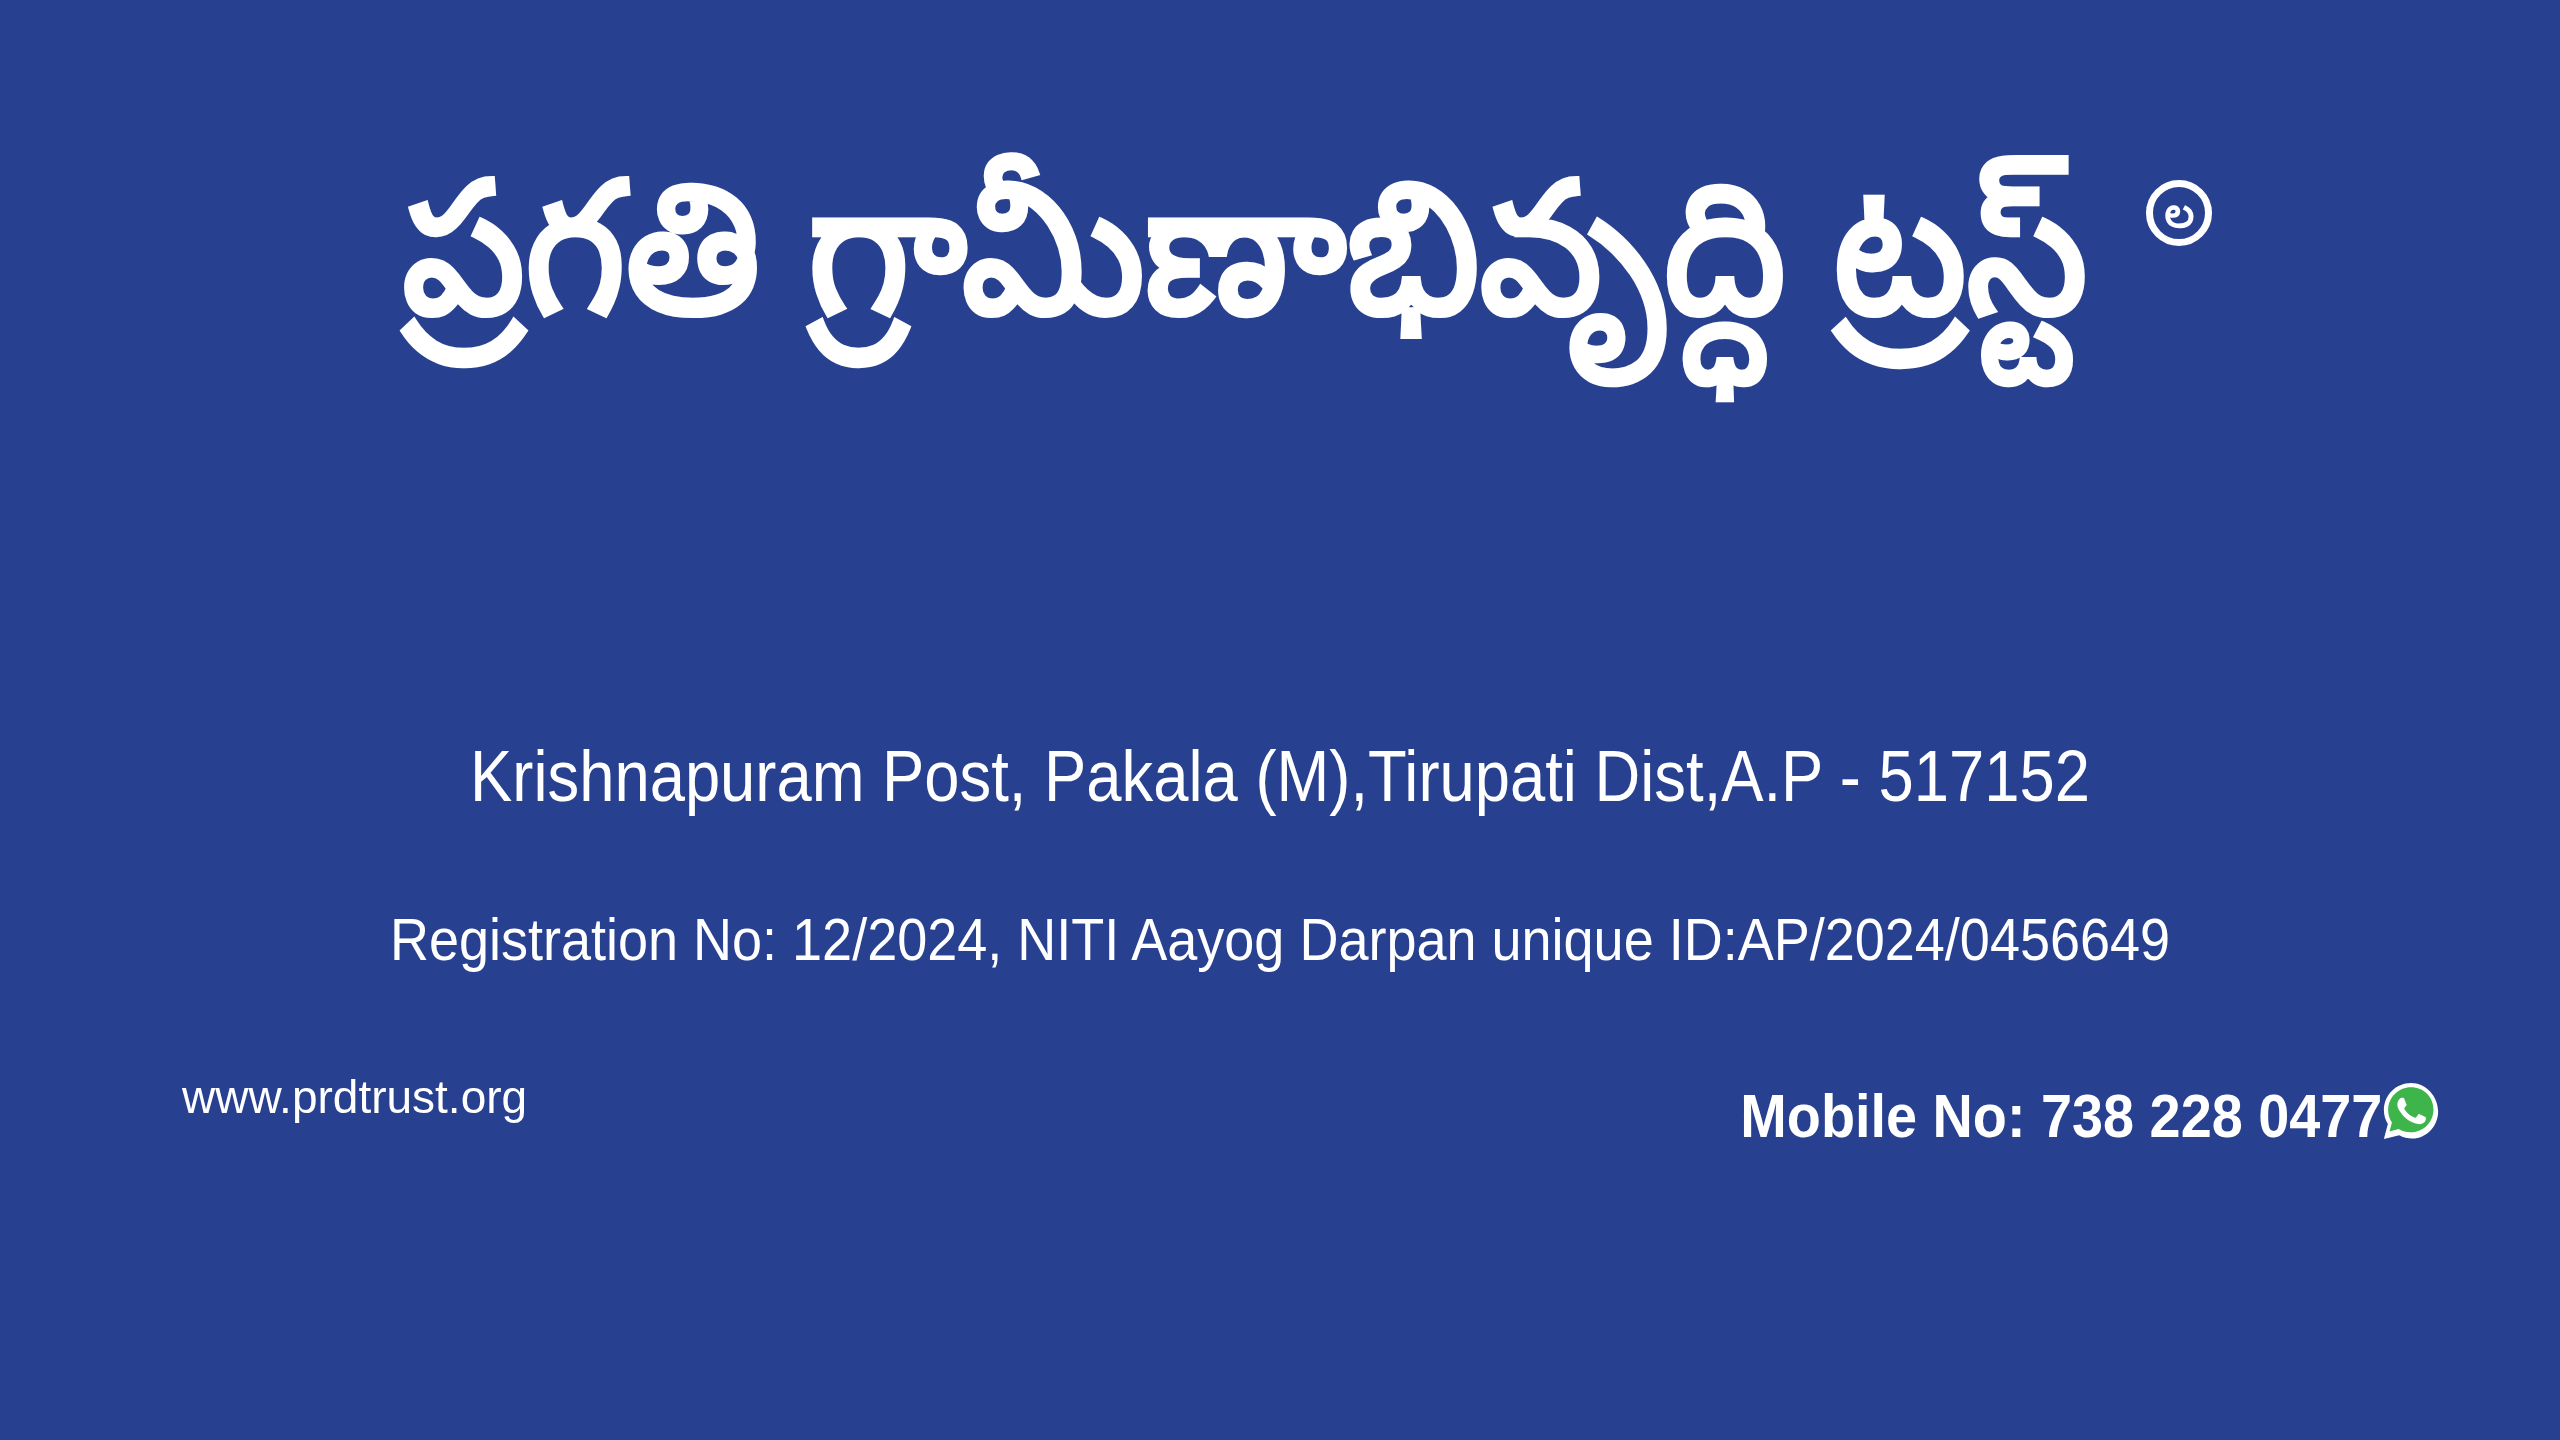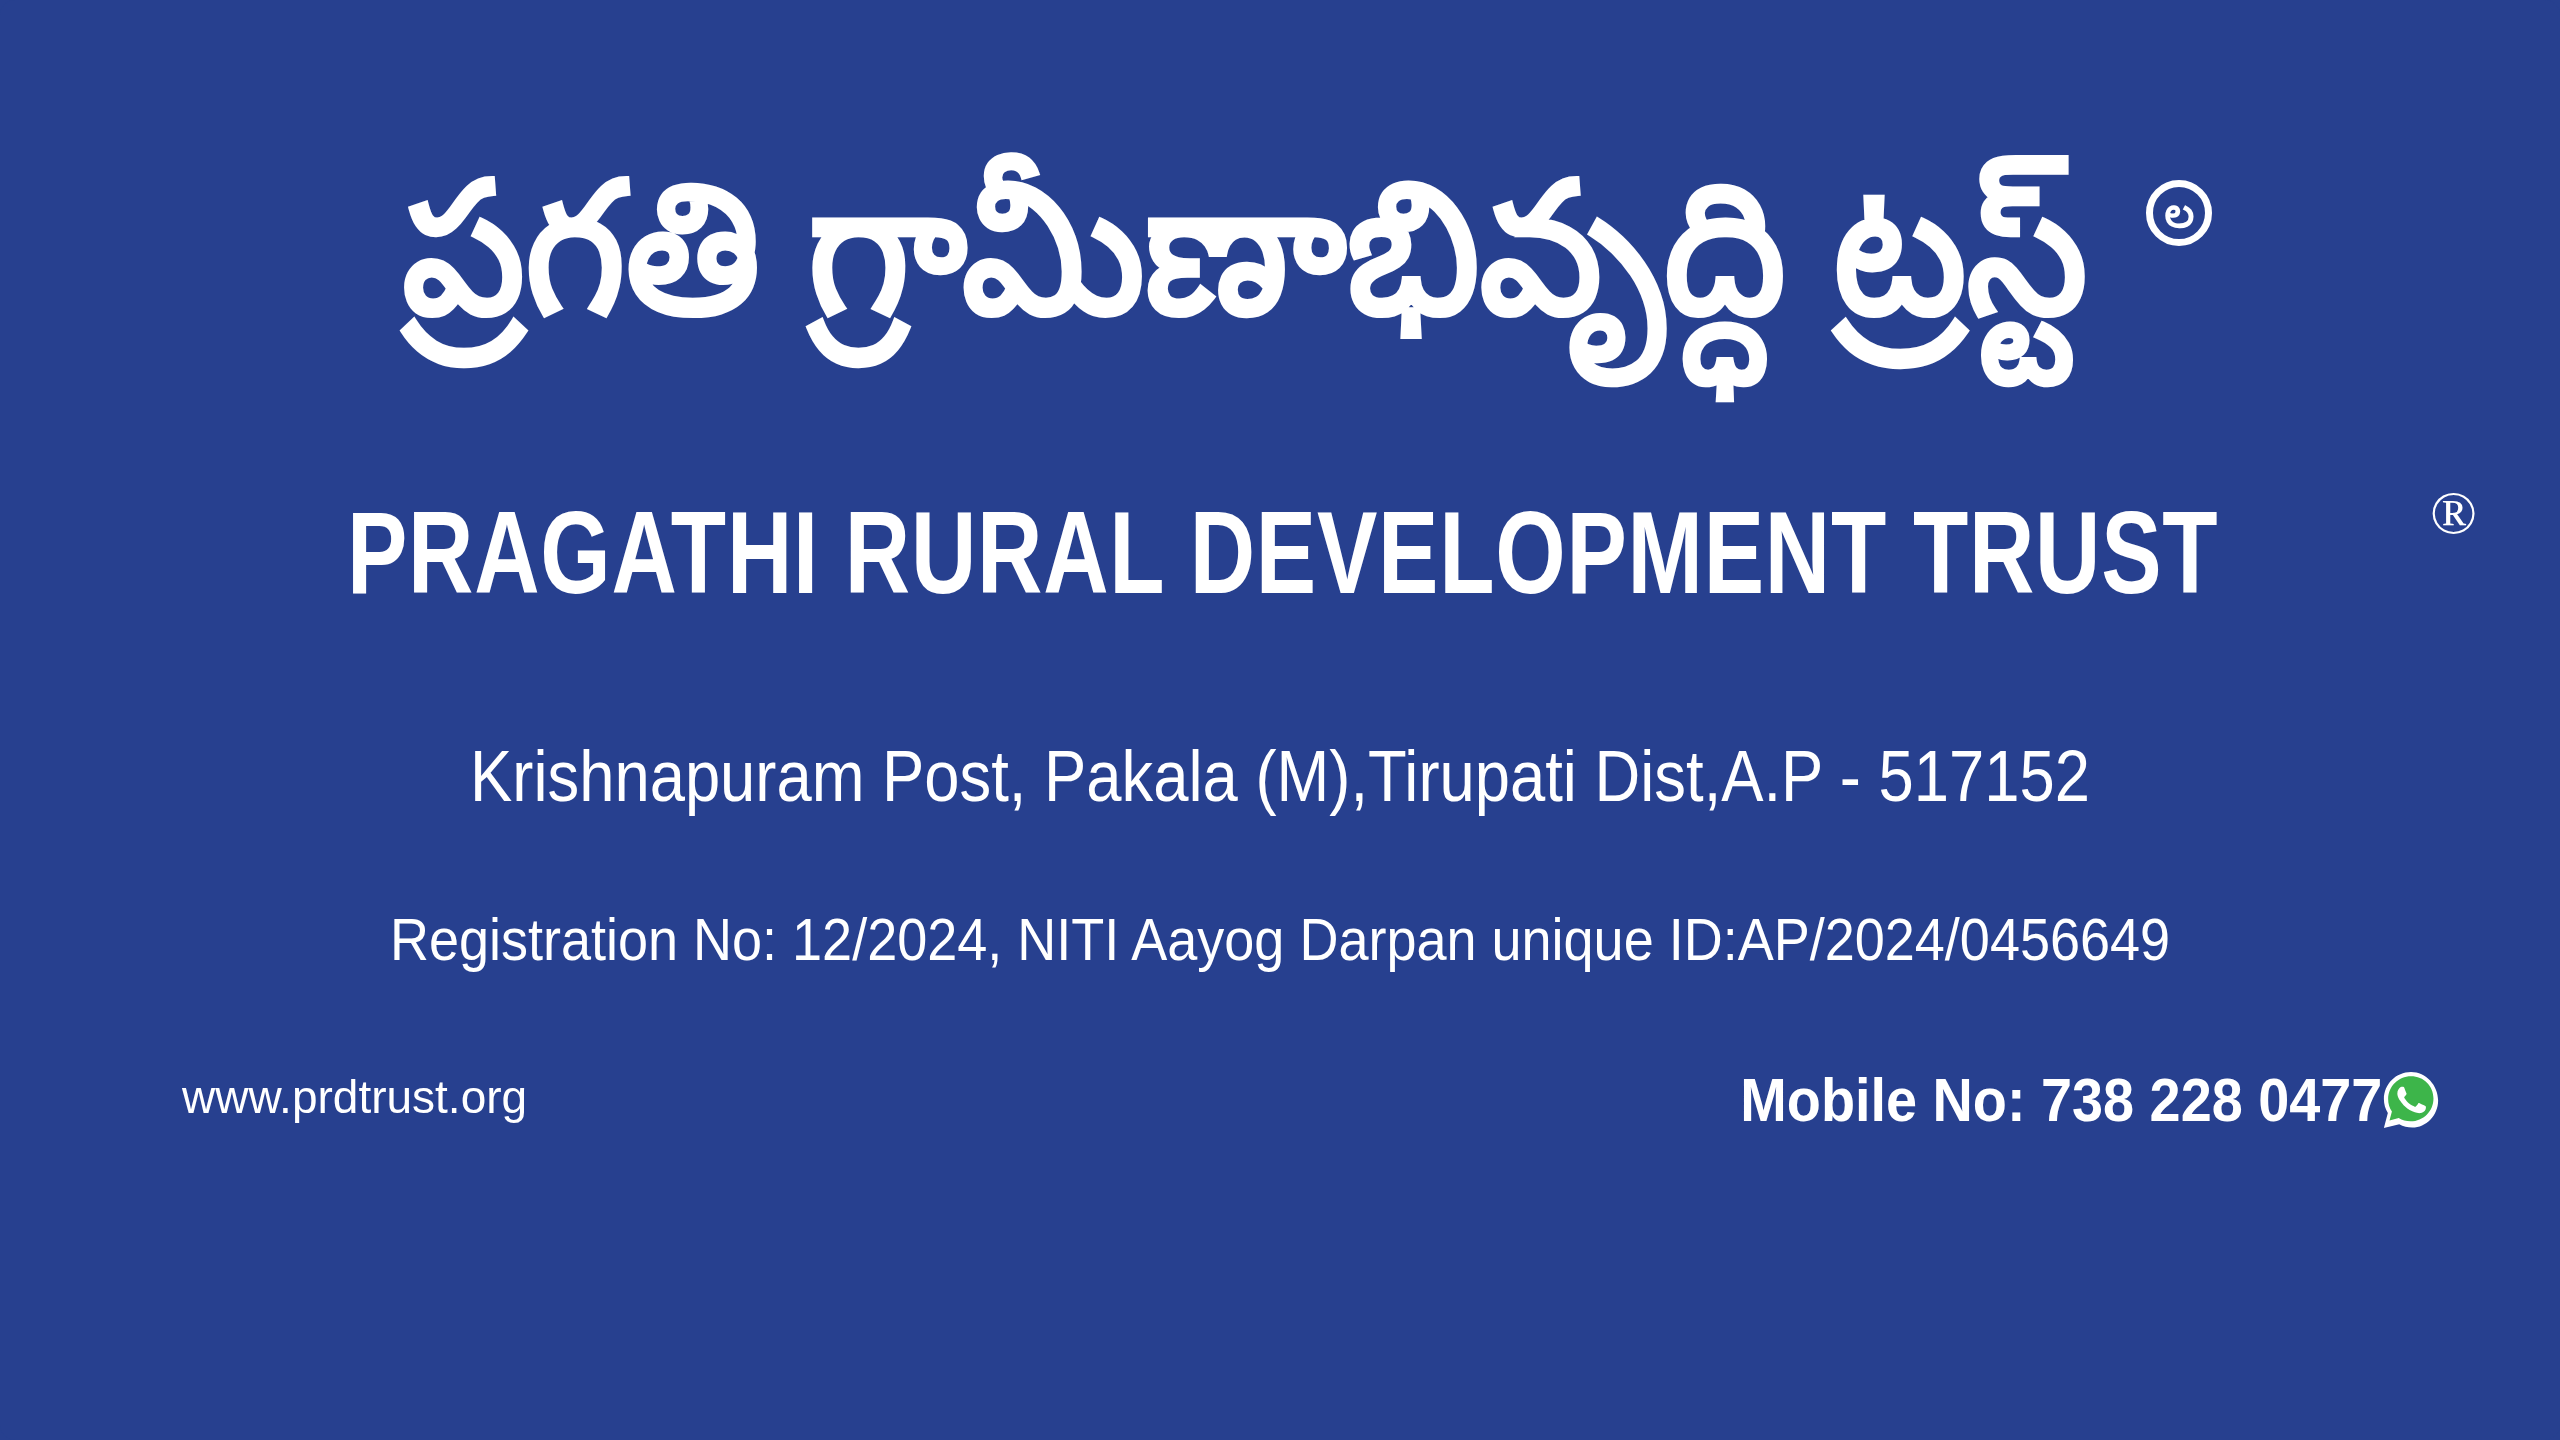--- a/index.html
+++ b/index.html
@@ -136,23 +136,22 @@
     top: 10px;
     font-size: 46px;
     font-weight: 400;
     color: #ffffff;
     white-space: nowrap;
     font-family: "Liberation Sans", "DejaVu Sans", sans-serif;
   }
   .mobile-wrap {
     position: absolute;
     right: 118px;
-    top: 4px;
+    top: 20px;
     display: flex;
-    align-items: center;
     white-space: nowrap;
   }
   .mobile-label {
     font-size: 62px;
     font-weight: 700;
     color: #ffffff;
     white-space: nowrap;
     transform: scaleX(0.9);
     transform-origin: right center;
     font-family: "Liberation Sans", "DejaVu Sans", sans-serif;
@@ -168,24 +167,20 @@
 </head>
 <body style="background: rgb(39, 64, 143);">
 
 <div id="card" style="background: rgb(39, 64, 143);">
 
   <div class="telugu-row">
     <span class="telugu-title">ప్రగతి గ్రామీణాభివృద్ధి ట్రస్ట్</span>
     <span class="telugu-reg">ల</span>
   </div>
 
-  <div class="english-row">
-    <span class="english-title">PRAGATHI RURAL DEVELOPMENT TRUST</span>
-    <span class="english-reg">®</span>
-  </div>
 
   <div class="address">Krishnapuram Post, Pakala (M),Tirupati Dist,A.P - 517152</div>
 
   <div class="registration">Registration No: 12/2024, NITI Aayog Darpan unique ID:AP/2024/0456649</div>
 
   <div class="contact-row">
     <span class="website">www.prdtrust.org</span>
 
     <span class="mobile-wrap">
       <span class="mobile-label">Mobile No: 738 228 0477</span>

